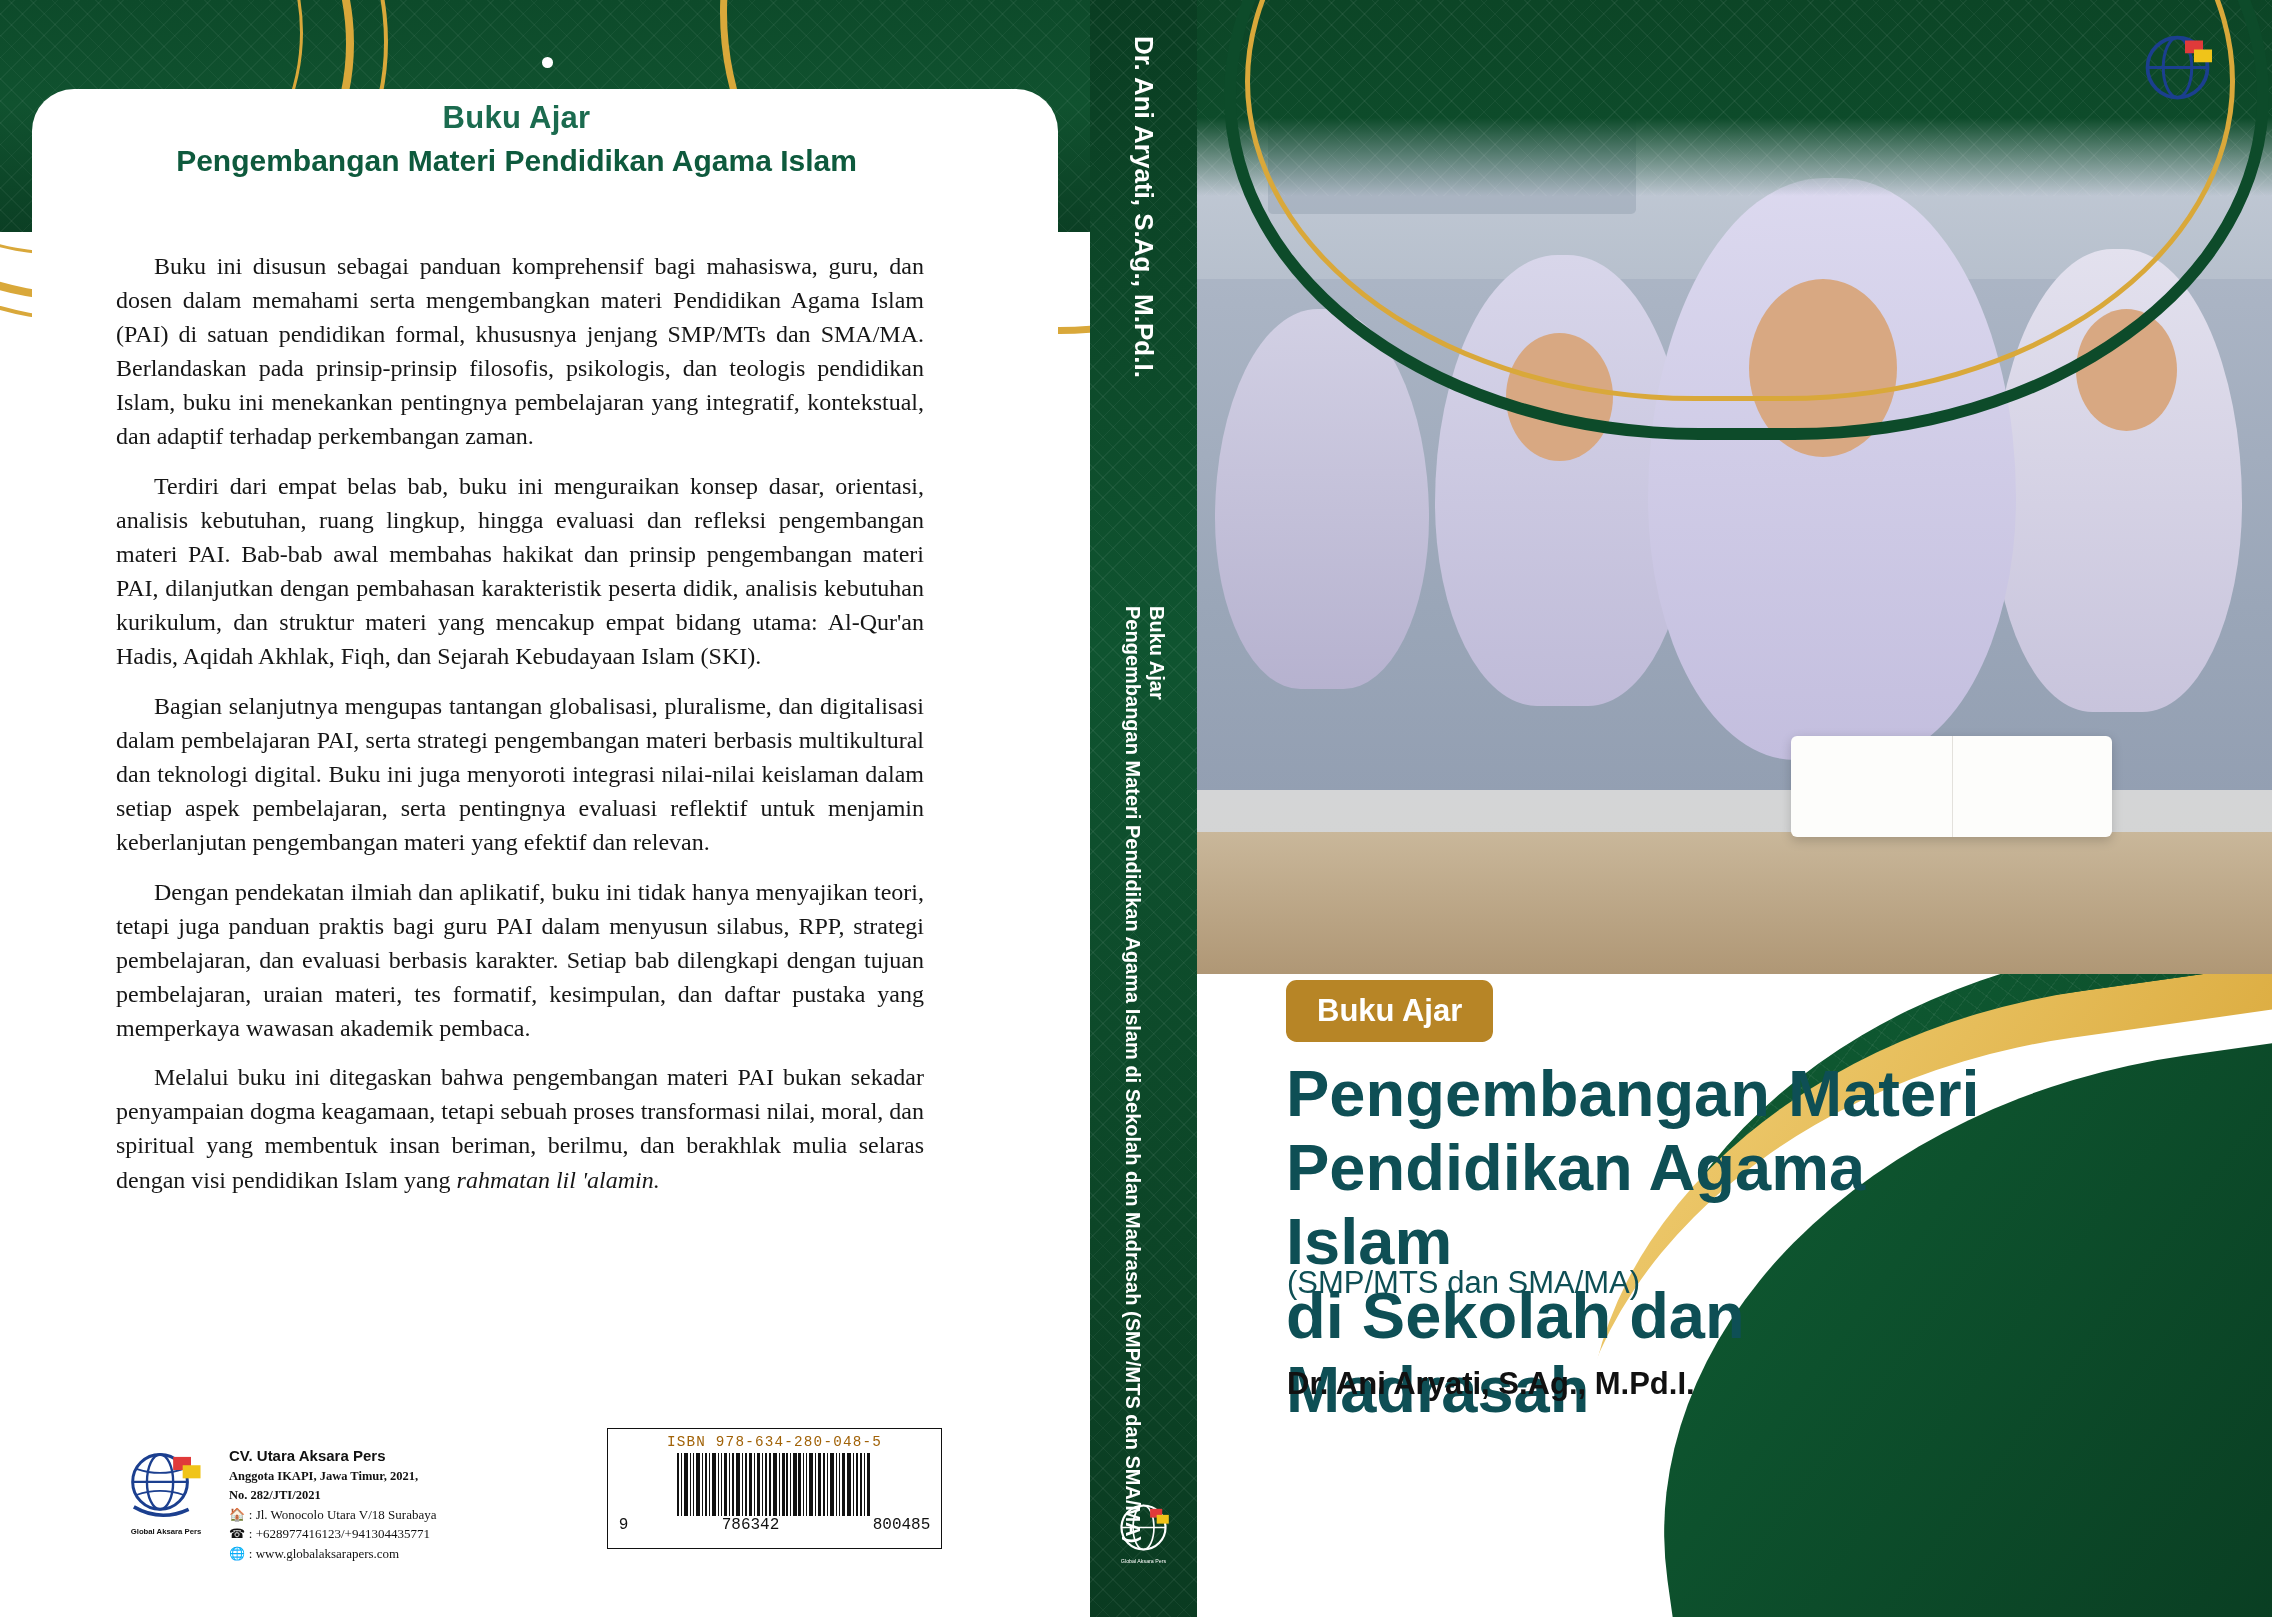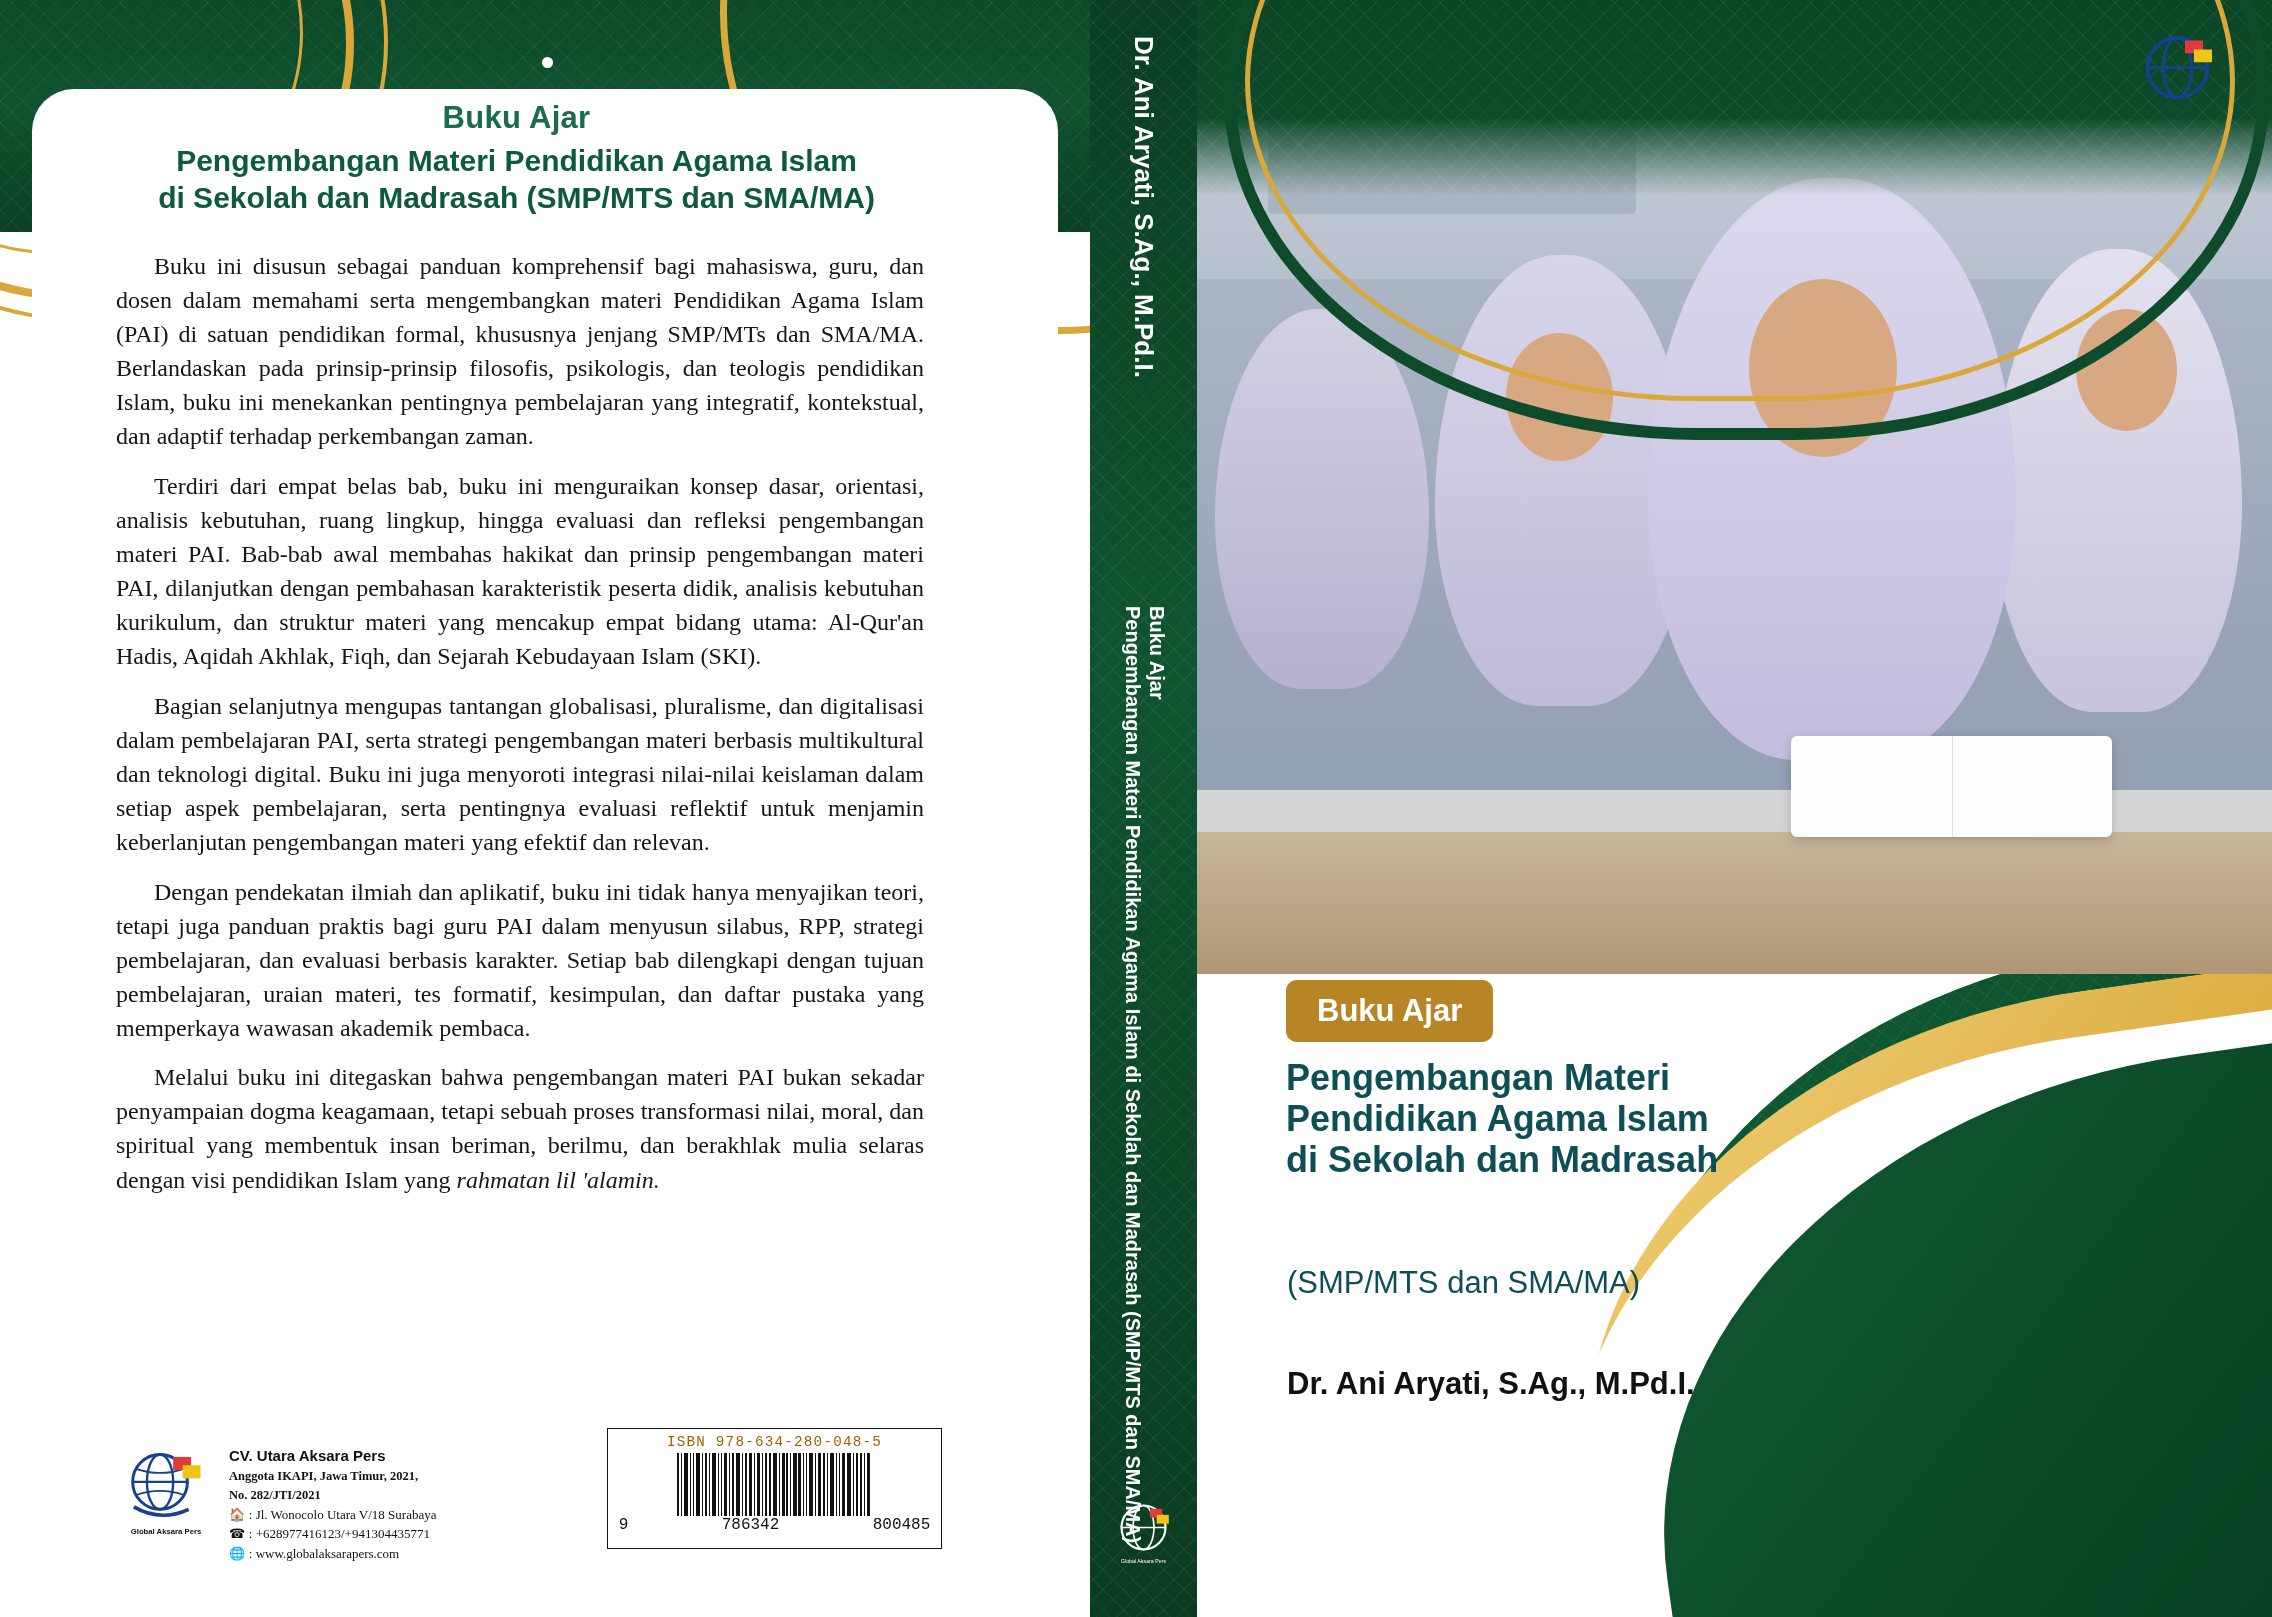--- a/index.html
+++ b/index.html
@@ -207,21 +207,21 @@
     border-radius:58% 0 0 0;transform:rotate(-8deg);
     background:linear-gradient(135deg,#0f5c33 0%, #072f1a 100%);
   }
   .badge{
     position:absolute;left:89px;top:980px;z-index:8;
     background:#b78526;color:#fff;font-weight:700;font-size:31px;
     padding:13px 31px;border-radius:10.7px;
   }
   .front-title{
     position:absolute;left:89px;top:1057px;width:748px;z-index:8;
-    color:#0e4f55;font-weight:800;font-size:36px;line-height:1.14;
+    color:#0e4f55;font-weight:800;font-size:65px;line-height:1.14;
   }
   .front-sub{
     position:absolute;left:90px;top:1265px;z-index:8;
     color:#0e4f55;font-size:31px;font-weight:500;
   }
   .front-author{
     position:absolute;left:90px;top:1366px;z-index:8;
     color:#111;font-size:31px;font-weight:800;
   }
 </style>
@@ -236,21 +236,20 @@
     <div class="gold-arc arc2"></div>
     <div class="gold-arc arc3"></div>
     <div class="arc-right"></div>
     <div class="back-page"></div>
     <div class="dot-white"></div>
 
     <div class="back-titlewrap">
       <div class="ba-label">Buku Ajar</div>
       <div class="ba-title">
         <div>Pengembangan Materi Pendidikan Agama Islam</div>
-        <div>di Sekolah dan Madrasah (SMP/MTS dan SMA/MA)</div>
       </div>
     </div>
 
     <div class="blurb">
       <p>Buku ini disusun sebagai panduan komprehensif bagi mahasiswa, guru, dan dosen dalam memahami serta mengembangkan materi Pendidikan Agama Islam (PAI) di satuan pendidikan formal, khususnya jenjang SMP/MTs dan SMA/MA. Berlandaskan pada prinsip-prinsip filosofis, psikologis, dan teologis pendidikan Islam, buku ini menekankan pentingnya pembelajaran yang integratif, kontekstual, dan adaptif terhadap perkembangan zaman.</p>
       <p>Terdiri dari empat belas bab, buku ini menguraikan konsep dasar, orientasi, analisis kebutuhan, ruang lingkup, hingga evaluasi dan refleksi pengembangan materi PAI. Bab-bab awal membahas hakikat dan prinsip pengembangan materi PAI, dilanjutkan dengan pembahasan karakteristik peserta didik, analisis kebutuhan kurikulum, dan struktur materi yang mencakup empat bidang utama: Al-Qur'an Hadis, Aqidah Akhlak, Fiqh, dan Sejarah Kebudayaan Islam (SKI).</p>
       <p>Bagian selanjutnya mengupas tantangan globalisasi, pluralisme, dan digitalisasi dalam pembelajaran PAI, serta strategi pengembangan materi berbasis multikultural dan teknologi digital. Buku ini juga menyoroti integrasi nilai-nilai keislaman dalam setiap aspek pembelajaran, serta pentingnya evaluasi reflektif untuk menjamin keberlanjutan pengembangan materi yang efektif dan relevan.</p>
       <p>Dengan pendekatan ilmiah dan aplikatif, buku ini tidak hanya menyajikan teori, tetapi juga panduan praktis bagi guru PAI dalam menyusun silabus, RPP, strategi pembelajaran, dan evaluasi berbasis karakter. Setiap bab dilengkapi dengan tujuan pembelajaran, uraian materi, tes formatif, kesimpulan, dan daftar pustaka yang memperkaya wawasan akademik pembaca.</p>
       <p><span>Melalui buku ini ditegaskan bahwa pengembangan materi PAI bukan sekadar penyampaian dogma keagamaan, tetapi sebuah proses transformasi nilai, moral, dan spiritual yang membentuk insan beriman, berilmu, dan berakhlak mulia selaras dengan visi pendidikan Islam yang </span><span class="ital">rahmatan lil 'alamin.</span></p>
     </div>

